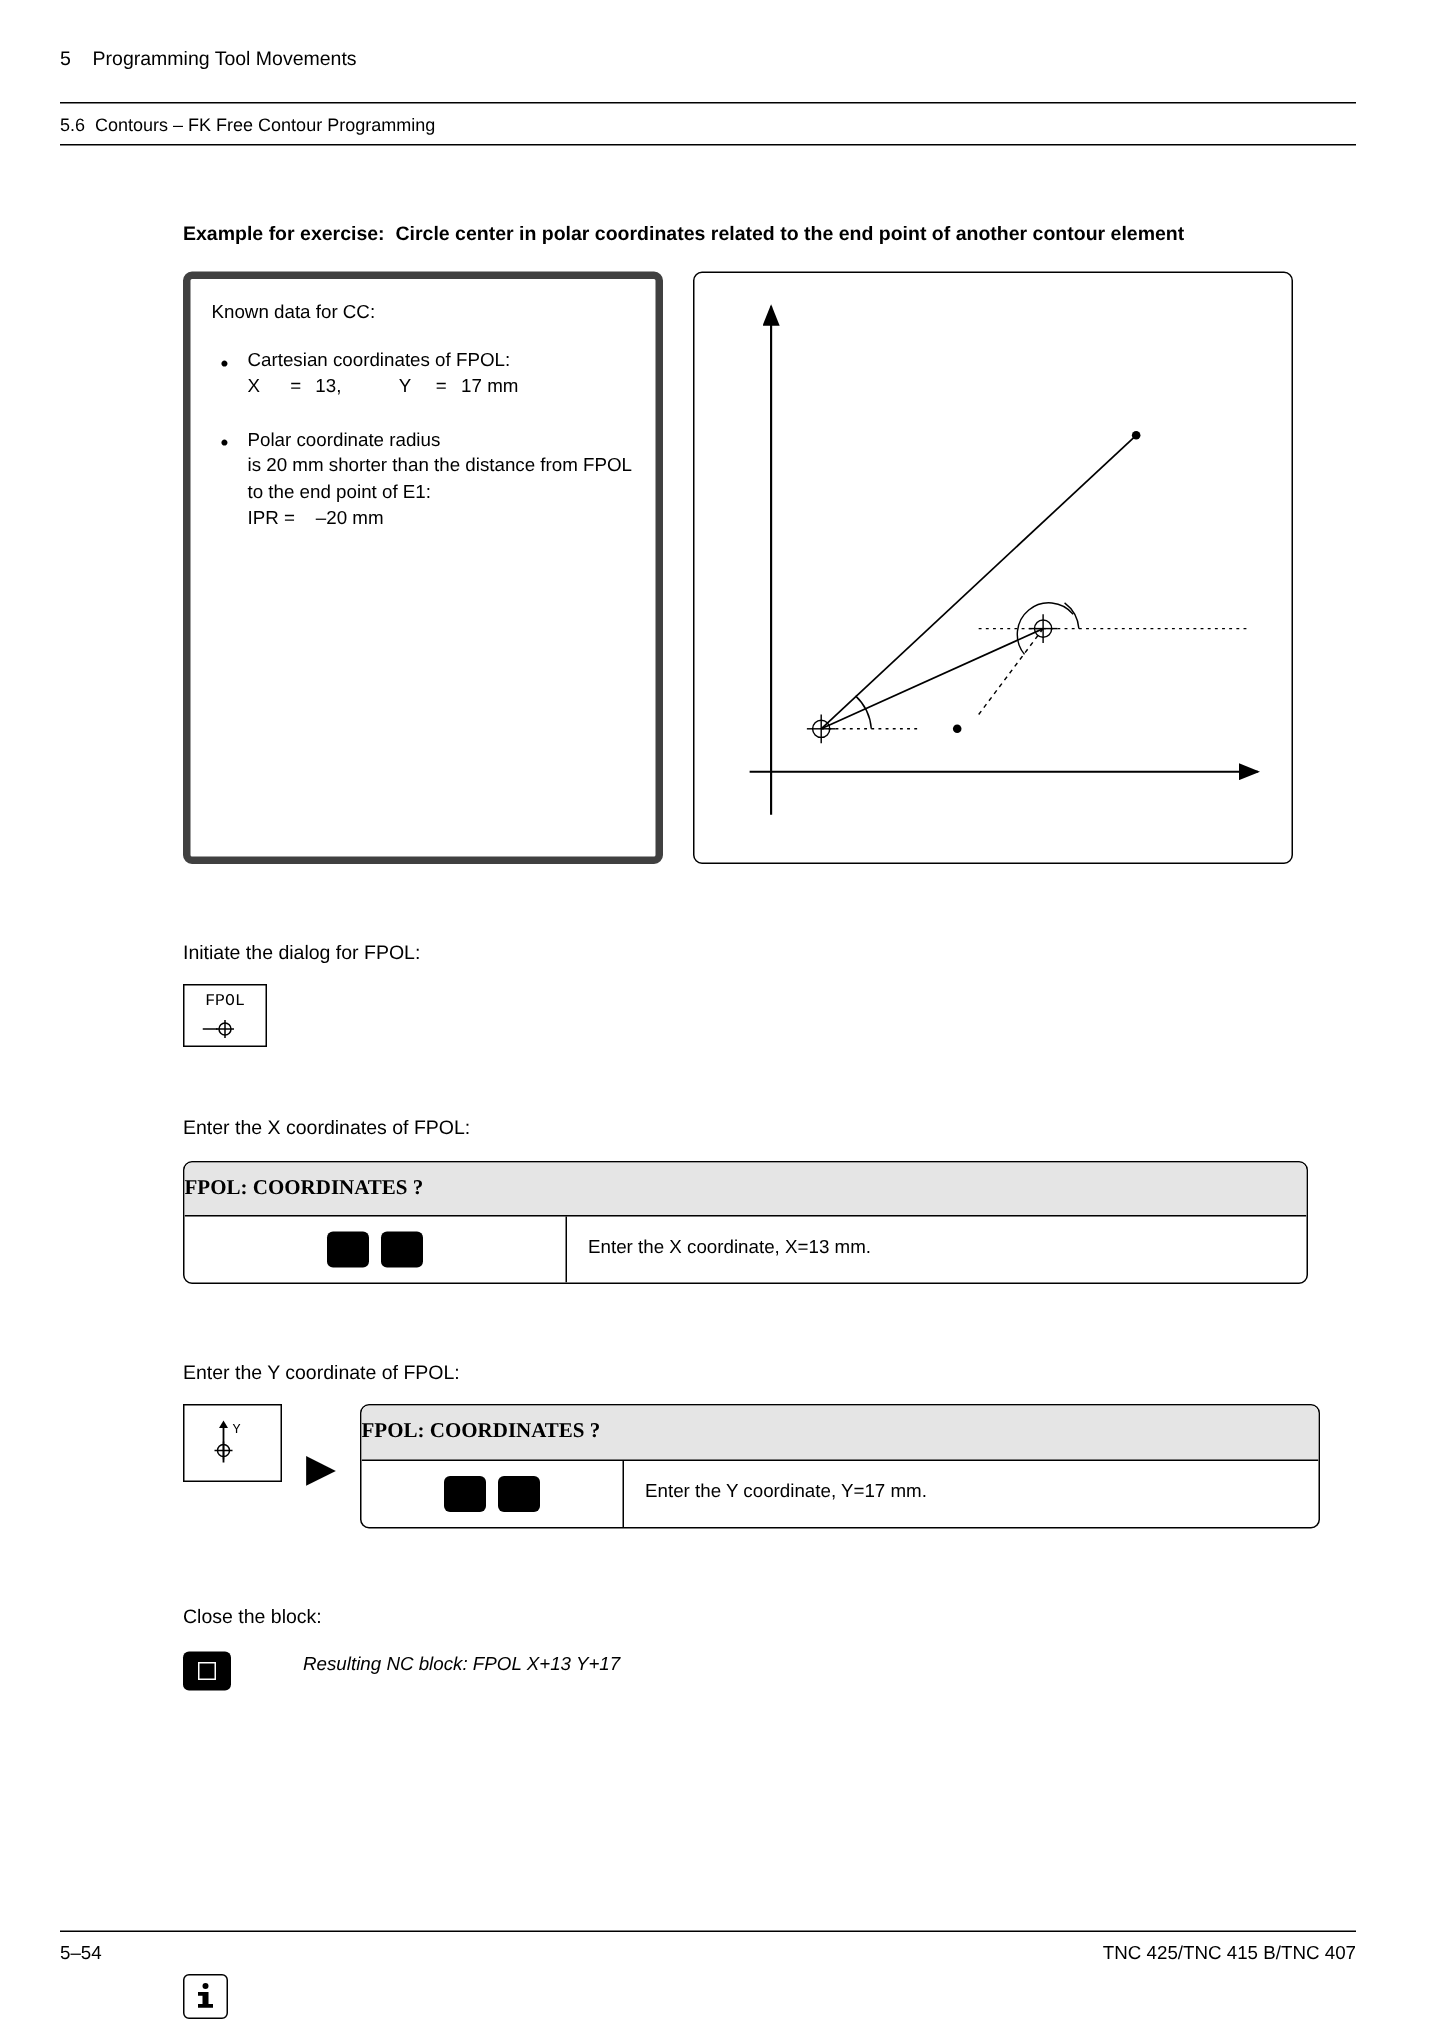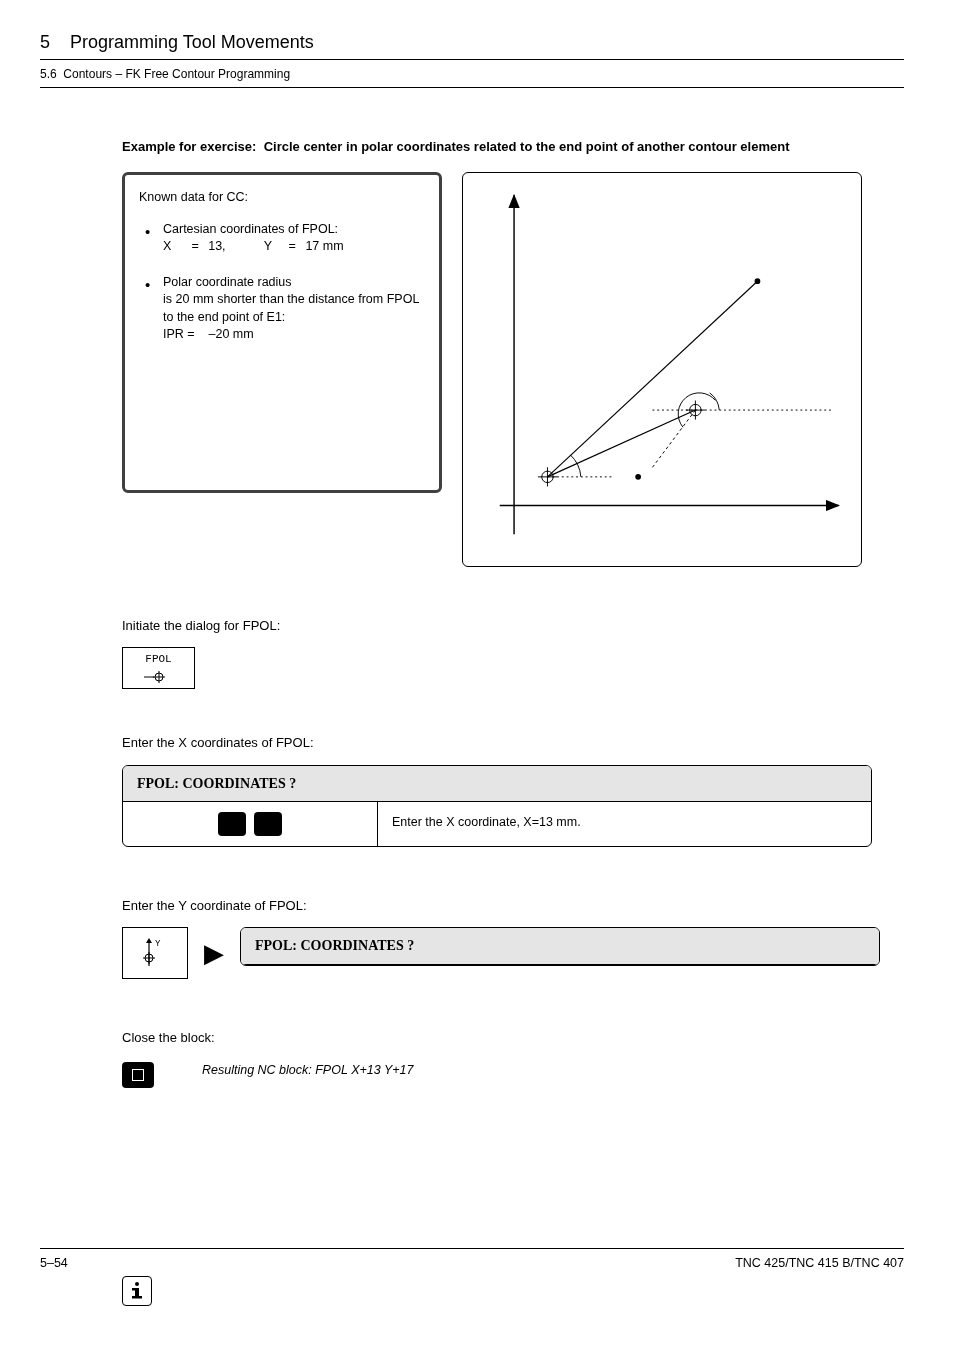--- a/index.html
+++ b/index.html
@@ -7,48 +7,48 @@
       font-family: Arial, Helvetica, sans-serif;
       font-size: 13px;
       color: #000;
       background: #fff;
       width: 954px;
       padding: 30px 50px 20px 40px;
       line-height: 1.4;
     }
     .header-line1 {
       border-bottom: 1px solid #000;
-      padding-bottom: 4px;
+      padding-bottom: 20px;
       margin-bottom: 6px;
-      font-size: 18px;
+      font-size: 13px;
     }
     .header-line2 {
       border-bottom: 1px solid #000;
       padding-bottom: 4px;
       margin-bottom: 50px;
       font-size: 12px;
     }
     .example-heading {
       font-weight: bold;
       font-size: 13px;
       margin-left: 82px;
       margin-bottom: 16px;
     }
     .two-col {
       display: flex;
       gap: 20px;
       margin-left: 82px;
       margin-bottom: 50px;
     }
     .known-box {
-      border: 3px solid #404040;
+      border: 5px solid #404040;
       border-radius: 6px;
       padding: 14px 14px 18px 14px;
       width: 320px;
-      height: 321px;
+      height: 395px;
       font-size: 12.5px;
     }
     .known-box .kd-title { margin-bottom: 14px; }
     .known-box ul { list-style: none; }
     .known-box li {
       position: relative;
       padding-left: 24px;
       margin-bottom: 18px;
     }
     .known-box li::before {
@@ -70,21 +70,21 @@
     }
     .diagram-box svg { width: 100%; height: 100%; }
     .section-label {
       font-size: 13px;
       margin-left: 82px;
       margin-bottom: 12px;
     }
     .fpol-btn {
       margin-left: 82px;
       border: 1px solid #000;
-      width: 73px;
+      width: 56px;
       height: 42px;
       display: flex;
       flex-direction: column;
       align-items: center;
       justify-content: center;
       font-family: 'Courier New', monospace;
       font-size: 11px;
       margin-bottom: 45px;
     }
     .fpol-btn svg { margin-top: 2px; }
@@ -95,21 +95,21 @@
       border-radius: 6px;
       overflow: hidden;
       border-collapse: separate;
       margin-bottom: 50px;
     }
     .prompt-header {
       background: #e5e5e5;
       font-family: 'Times New Roman', serif;
       font-weight: bold;
       font-size: 14px;
-      padding: 8px 14px;
+      padding: 8px 0;
       border-bottom: 1px solid #000;
     }
     .prompt-row { display: flex; }
     .prompt-keys {
       width: 255px;
       border-right: 1px solid #000;
       padding: 10px;
       display: flex;
       justify-content: center;
       align-items: center;
@@ -301,20 +301,27 @@
       <path d="M14 2 L11 7 L17 7 Z" fill="#000"></path>
       <text x="20" y="10" font-size="9" font-family="Courier New">Y</text>
       <circle cx="14" cy="22" r="4" fill="none" stroke="#000"></circle>
       <line x1="8" y1="22" x2="20" y2="22" stroke="#000"></line>
       <line x1="14" y1="16" x2="14" y2="28" stroke="#000"></line>
     </svg>
   </div>
   <div class="arrow-r">▶</div>
   <div class="prompt-table nested">
     <div class="prompt-header">FPOL: COORDINATES ?</div>
+    <div class="prompt-row">
+      <div class="prompt-keys">
+        <div class="key"></div>
+        <div class="key"></div>
+      </div>
+      <div class="prompt-desc">Enter the Y coordinate, Y=17 mm.</div>
+    </div>
   </div>
 </div>
 
 <div class="close-section">
   <div>Close the block:</div>
   <div class="close-row">
     <div class="end-key"></div>
     <div class="resulting">Resulting NC block: FPOL X+13 Y+17</div>
   </div>
 </div>

